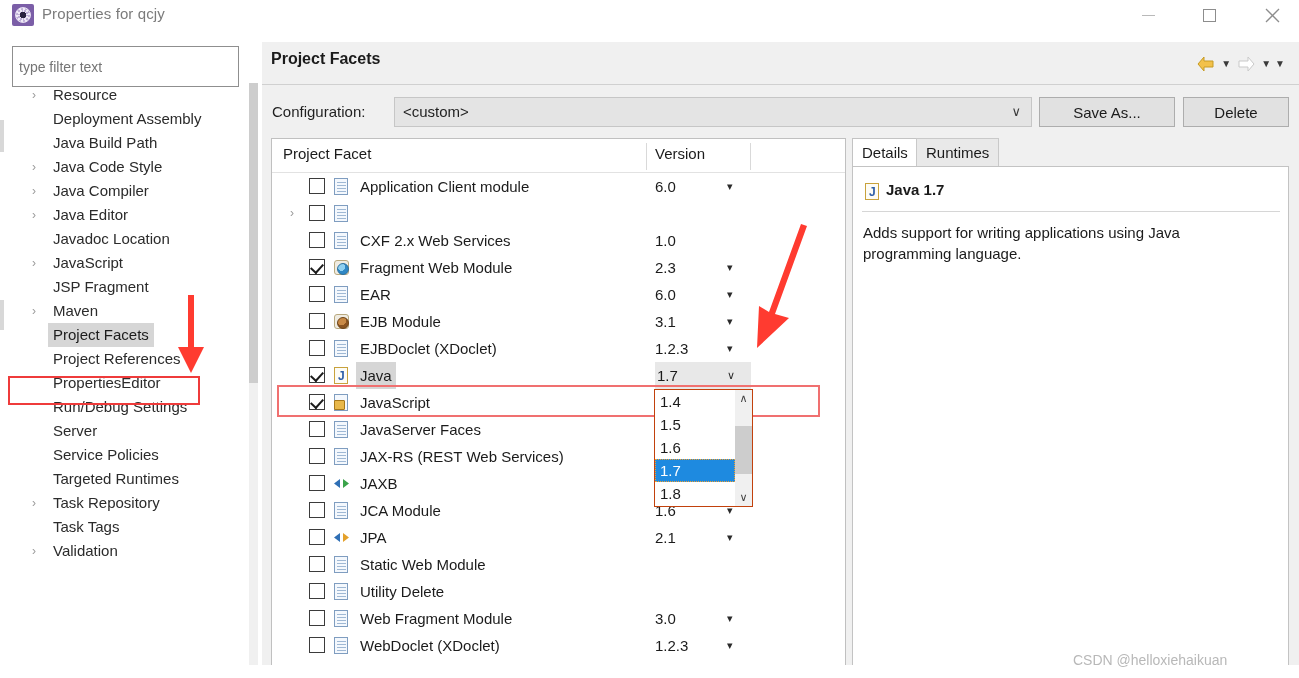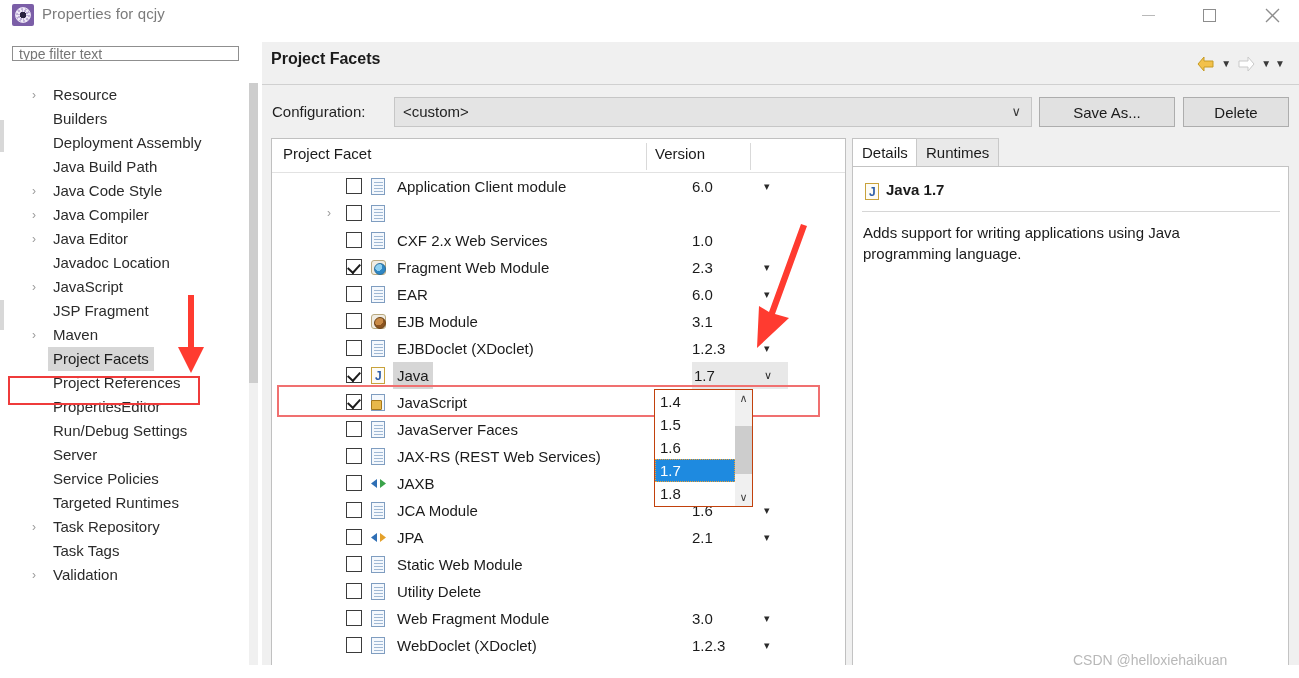--- a/index.html
+++ b/index.html
@@ -48,21 +48,21 @@
   .edge-chip {
     position:absolute; left:0; width:4px; background:#d8d8d8;
   }
 
   
   #sidebar {
     position:absolute; left:10px; top:42px; width:248px; height:625px;
     background:#ffffff;
   }
   #filter-input {
-    position:absolute; left:2px; top:4px; width:227px; height:15px;
+    position:absolute; left:2px; top:4px; width:227px; height:41px;
     border:1px solid #8f8f8f; background:#fff;
     font-family:"Liberation Sans", sans-serif; font-size:14px; color:#4a4a4a;
     padding:0 6px; outline:none;
   }
   #tree { position:absolute; left:0; top:41px; width:248px; }
   .tnode {
     position:relative; height:24px; line-height:24px;
     font-size:15px; color:#2b2b2b; white-space:nowrap;
   }
   .tnode .chev {
@@ -141,21 +141,21 @@
   #fh-version { left:383px; }
   #facet-head .divider {
     position:absolute; top:4px; width:1px; height:27px; background:#d9d9d9;
   }
   #fhd1 { left:374px; }
   #fhd2 { left:478px; }
   #facet-head .baseline {
     position:absolute; left:0; top:33px; width:573px; height:1px; background:#e2e2e2;
   }
 
-  #facet-rows { position:absolute; left:0; top:34px; width:573px;margin-left:37px; }
+  #facet-rows { position:absolute; left:0; top:34px; width:573px; }
   .frow { position:relative; height:27px; }
   .frow .fchev {
     position:absolute; left:14px; top:0; width:12px; height:27px;
     line-height:27px; text-align:center; font-size:12px; color:#9b9b9b;
   }
   .cbox {
     position:absolute; left:37px; top:5px; width:16px; height:16px;
     border:1px solid #3b3b3b; background:#fff;
   }
   .cbox.checked::after {
@@ -321,23 +321,20 @@
   </div>
   <div class="edge-chip" style="top:120px;height:32px;"></div>
   <div class="edge-chip" style="top:300px;height:30px;"></div>
 
   <div id="sidebar">
     <input id="filter-input" placeholder="type filter text" style="">
     <div id="tree">
         <div class="tnode">
           <span class="chev">›</span>
           <span class="tlabel">Resource</span>
-        </div>
-        <div class="tnode">
-          <span class="tlabel">Builders</span>
         </div>
         <div class="tnode">
           <span class="tlabel">Deployment Assembly</span>
         </div>
         <div class="tnode">
           <span class="tlabel">Java Build Path</span>
         </div>
         <div class="tnode">
           <span class="chev">›</span>
           <span class="tlabel">Java Code Style</span>

